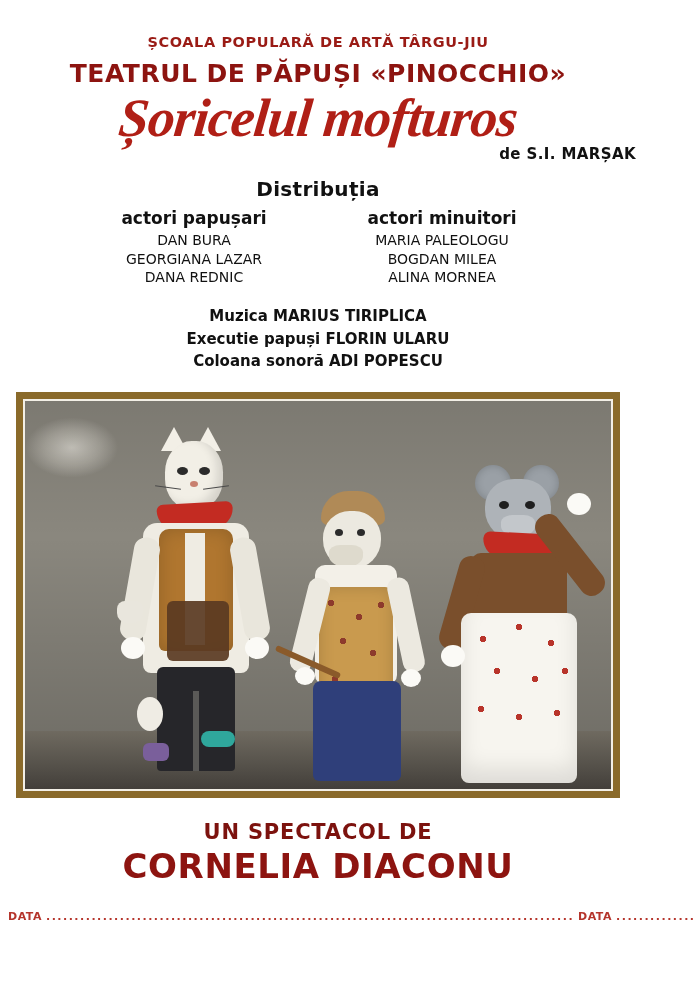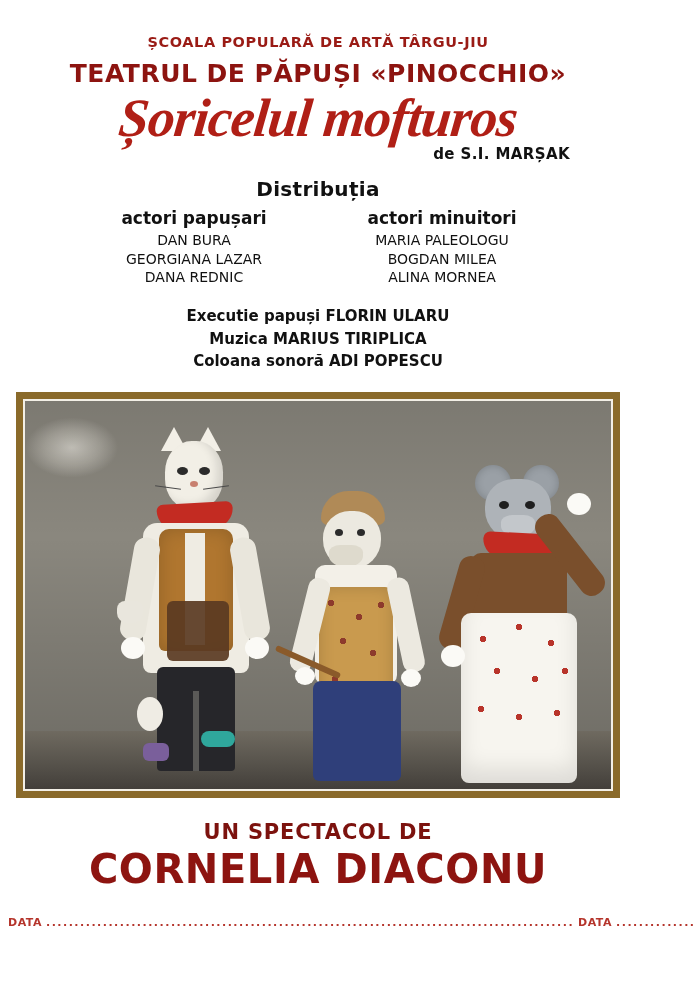--- a/index.html
+++ b/index.html
@@ -51,21 +51,20 @@
     font-style: italic;
     font-weight: bold;
     font-size: 54px;
     line-height: 1.05;
     color: #b01f16;
     letter-spacing: -1px;
     transform: skewX(-6deg);
   }
   .author-line {
     margin-top: -2px;
-    margin-right: 66px;
     text-align: right;
     font-family: "DejaVu Sans", sans-serif;
     font-weight: bold;
     font-size: 15px;
     color: #111;
     letter-spacing: 0.4px;
   }
 
   
   .cast {
@@ -391,21 +390,21 @@
     font-family: "DejaVu Sans", sans-serif;
     font-weight: bold;
     font-size: 21px;
     letter-spacing: 0.8px;
     color: #7c120e;
   }
   .director-line {
     margin-top: 2px;
     font-family: "DejaVu Sans", sans-serif;
     font-weight: bold;
-    font-size: 40px;
+    font-size: 34px;
     letter-spacing: 0.6px;
     color: #8d1410;
   }
   .fields {
     margin: 24px auto 0 auto;
     width: 620px;
     display: flex;
     align-items: baseline;
     font-family: "DejaVu Sans", sans-serif;
     font-size: 11px;
@@ -448,22 +447,22 @@
       </div>
       <div class="cast-col">
         <div class="cast-col-title">actori minuitori</div>
         <div class="cast-name">MARIA PALEOLOGU</div>
         <div class="cast-name">BOGDAN MILEA</div>
         <div class="cast-name">ALINA MORNEA</div>
       </div>
     </div>
 
     <div class="credits">
+      <div class="credit-line">Muzica MARIUS TIRIPLICA</div>
       <div class="credit-line">Executie papuși FLORIN ULARU</div>
-      <div class="credit-line">Muzica MARIUS TIRIPLICA</div>
       <div class="credit-line">Coloana sonoră ADI POPESCU</div>
     </div>
   </div>
 
   <div class="photo-frame">
     <div class="photo-inner">
       <div class="wall"></div>
       <div class="wall-shadow"></div>
       <div class="ground"></div>
 

